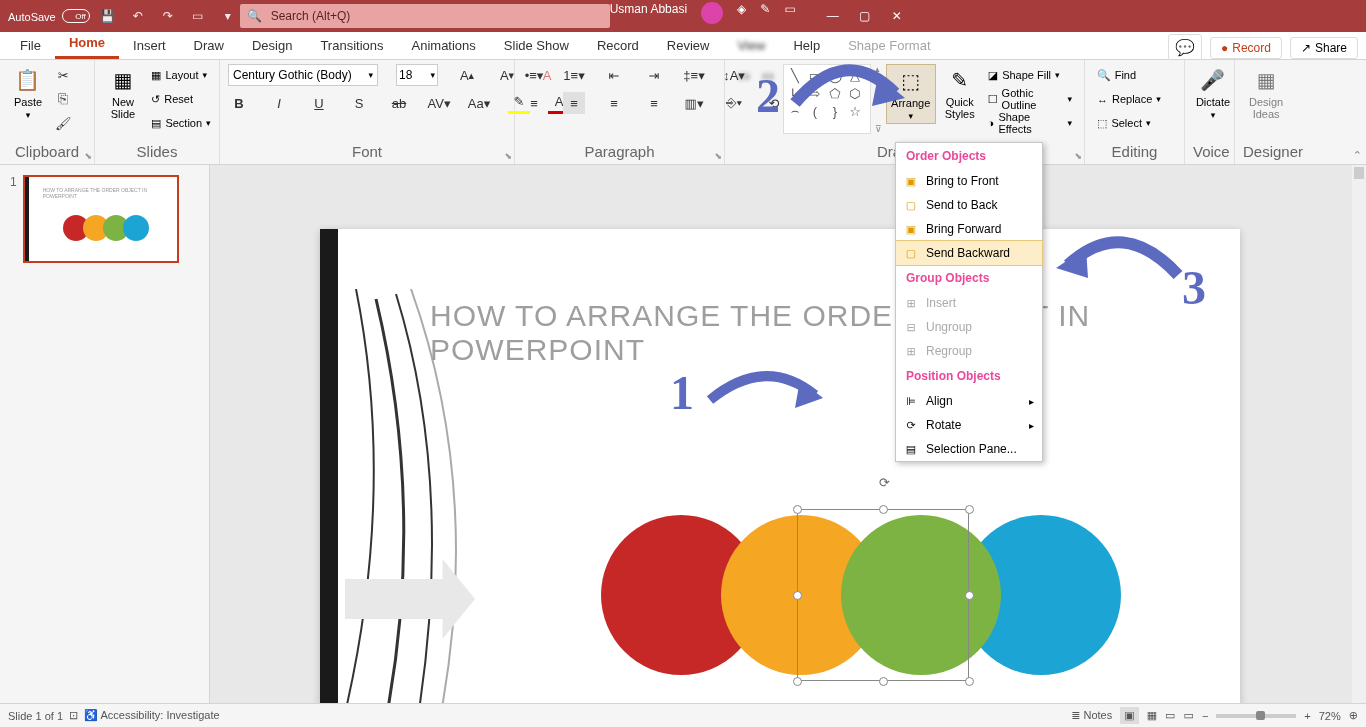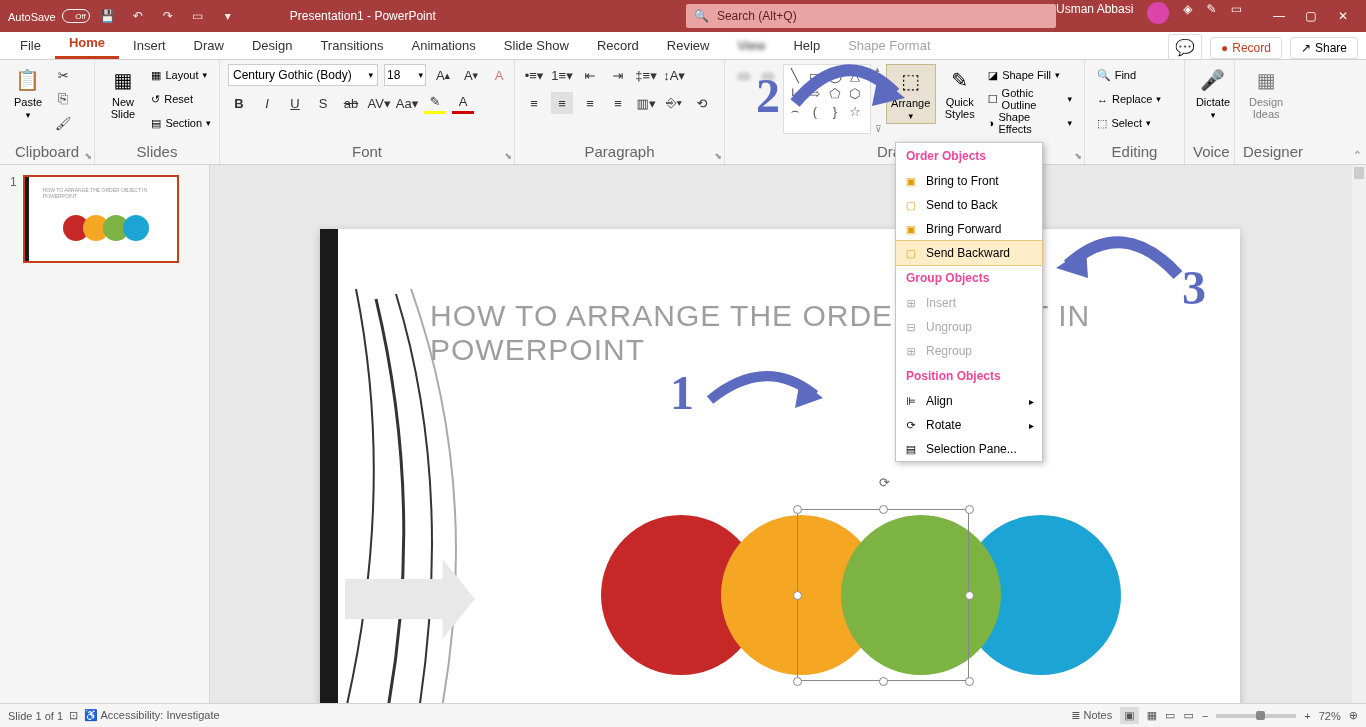--- a/index.html
+++ b/index.html
@@ -25,21 +25,21 @@
 .group{border-right:1px solid #e0e0e0;padding:4px 8px 2px;display:flex;flex-direction:column;justify-content:space-between;position:relative}
 .group-label{font-size:15px;color:#666;text-align:center;padding-bottom:2px}
 .dl{position:absolute;right:2px;bottom:3px;font-size:9px;color:#999}
 .gbody{flex:1;display:flex;gap:4px;align-items:flex-start}
 .bigbtn{display:flex;flex-direction:column;align-items:center;gap:2px;padding:2px 6px;font-size:11px;text-align:center;min-width:40px}
 .bigbtn .ico{width:28px;height:28px;display:flex;align-items:center;justify-content:center;font-size:20px}
 .smcol{display:flex;flex-direction:column;gap:2px;font-size:11px}
 .smbtn{display:flex;align-items:center;gap:4px;padding:1px 4px;height:22px}
 .fontsel{width:150px;height:22px;border:1px solid #ccc;background:#fff;font-size:12px;padding:2px 4px;display:flex;align-items:center;justify-content:space-between}
 .sizesel{width:42px;height:22px;border:1px solid #ccc;background:#fff;font-size:12px;padding:2px;display:flex;align-items:center;justify-content:space-between}
-.frow{display:flex;gap:6px;align-items:center}
+.frow{display:flex;gap:18px;align-items:center}
 .ic{width:22px;height:22px;display:flex;align-items:center;justify-content:center;font-size:13px;color:#333}
 .shape-gallery{width:95px;height:70px;border:1px solid #ddd;background:#fff;display:flex;flex-wrap:wrap;padding:2px;gap:2px;align-content:flex-start}
 .sg{width:18px;height:16px;display:flex;align-items:center;justify-content:center;font-size:13px;color:#555}
 .arrange-btn{background:#e8e0d0;border:1px solid #c9b888}
 .dropdown{position:absolute;left:895px;top:142px;width:148px;background:#fff;border:1px solid #c7c7c7;box-shadow:2px 2px 6px rgba(0,0,0,.25);z-index:100;font-size:12px}
 .dd-header{padding:6px 10px;font-weight:600;color:#ec4899}
 .dd-item{padding:5px 10px 5px 30px;position:relative;display:flex;align-items:center}
 .dd-item.hl{background:#fdeec9;border:1px solid #e5c87a;margin:-1px}
 .dd-item.dis{color:#aaa}
 .dd-ico{position:absolute;left:8px;width:14px;height:14px;display:flex;align-items:center;justify-content:center;font-size:11px}
@@ -81,21 +81,20 @@
     <div class="autosave">
       <span>AutoSave</span>
       <span class="toggle">Off</span>
     </div>
     <div class="qab">💾</div>
     <div class="qab">↶</div>
     <div class="qab">↷</div>
     <div class="qab">▭</div>
     <div class="qab">▾</div>
   </div>
-  <div class="tb-title">Presentation1 - PowerPoint</div>
   <div class="search">
     <span>🔍</span>
     <span>Search (Alt+Q)</span>
   </div>
   <div class="tb-right">
     <span>Usman Abbasi</span>
     <span style="width:22px;height:22px;border-radius:50%;background:#d4a;display:inline-block"></span>
     <span>◈</span>
     <span>✎</span>
     <span>▭</span>

